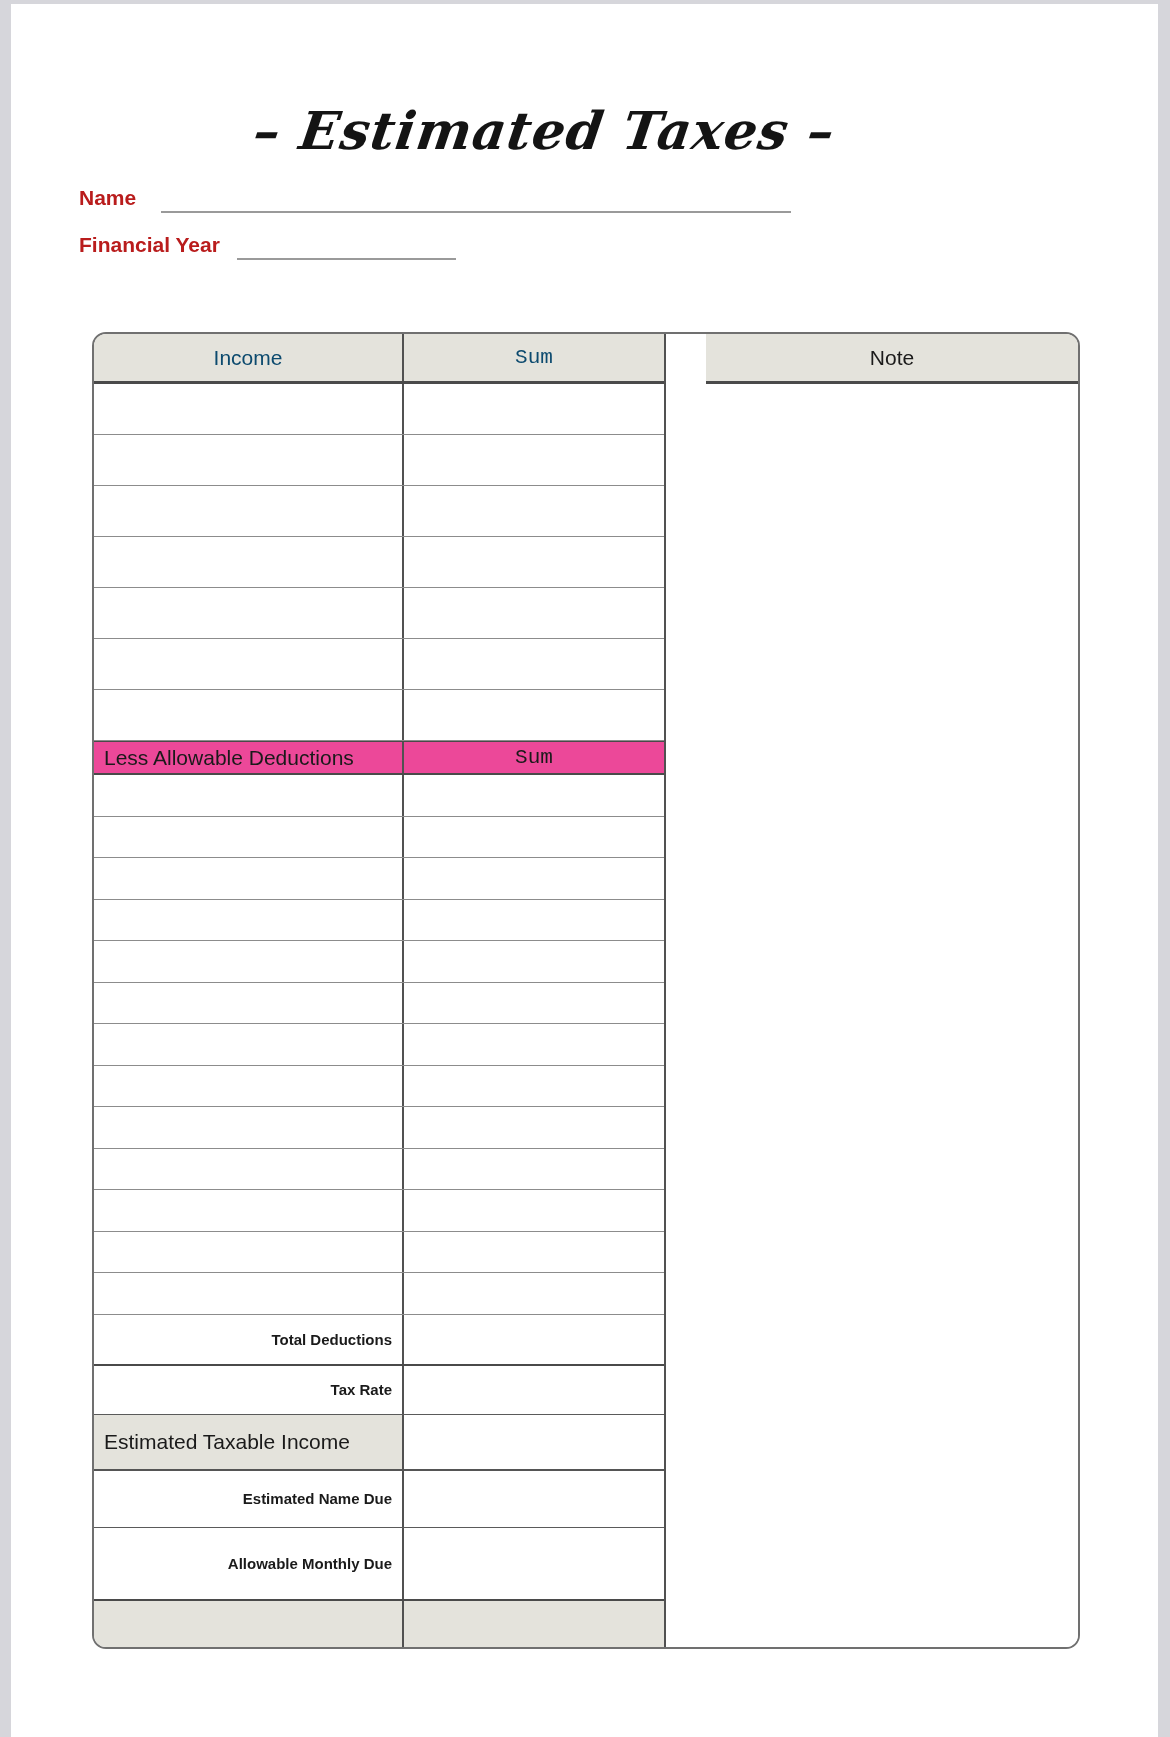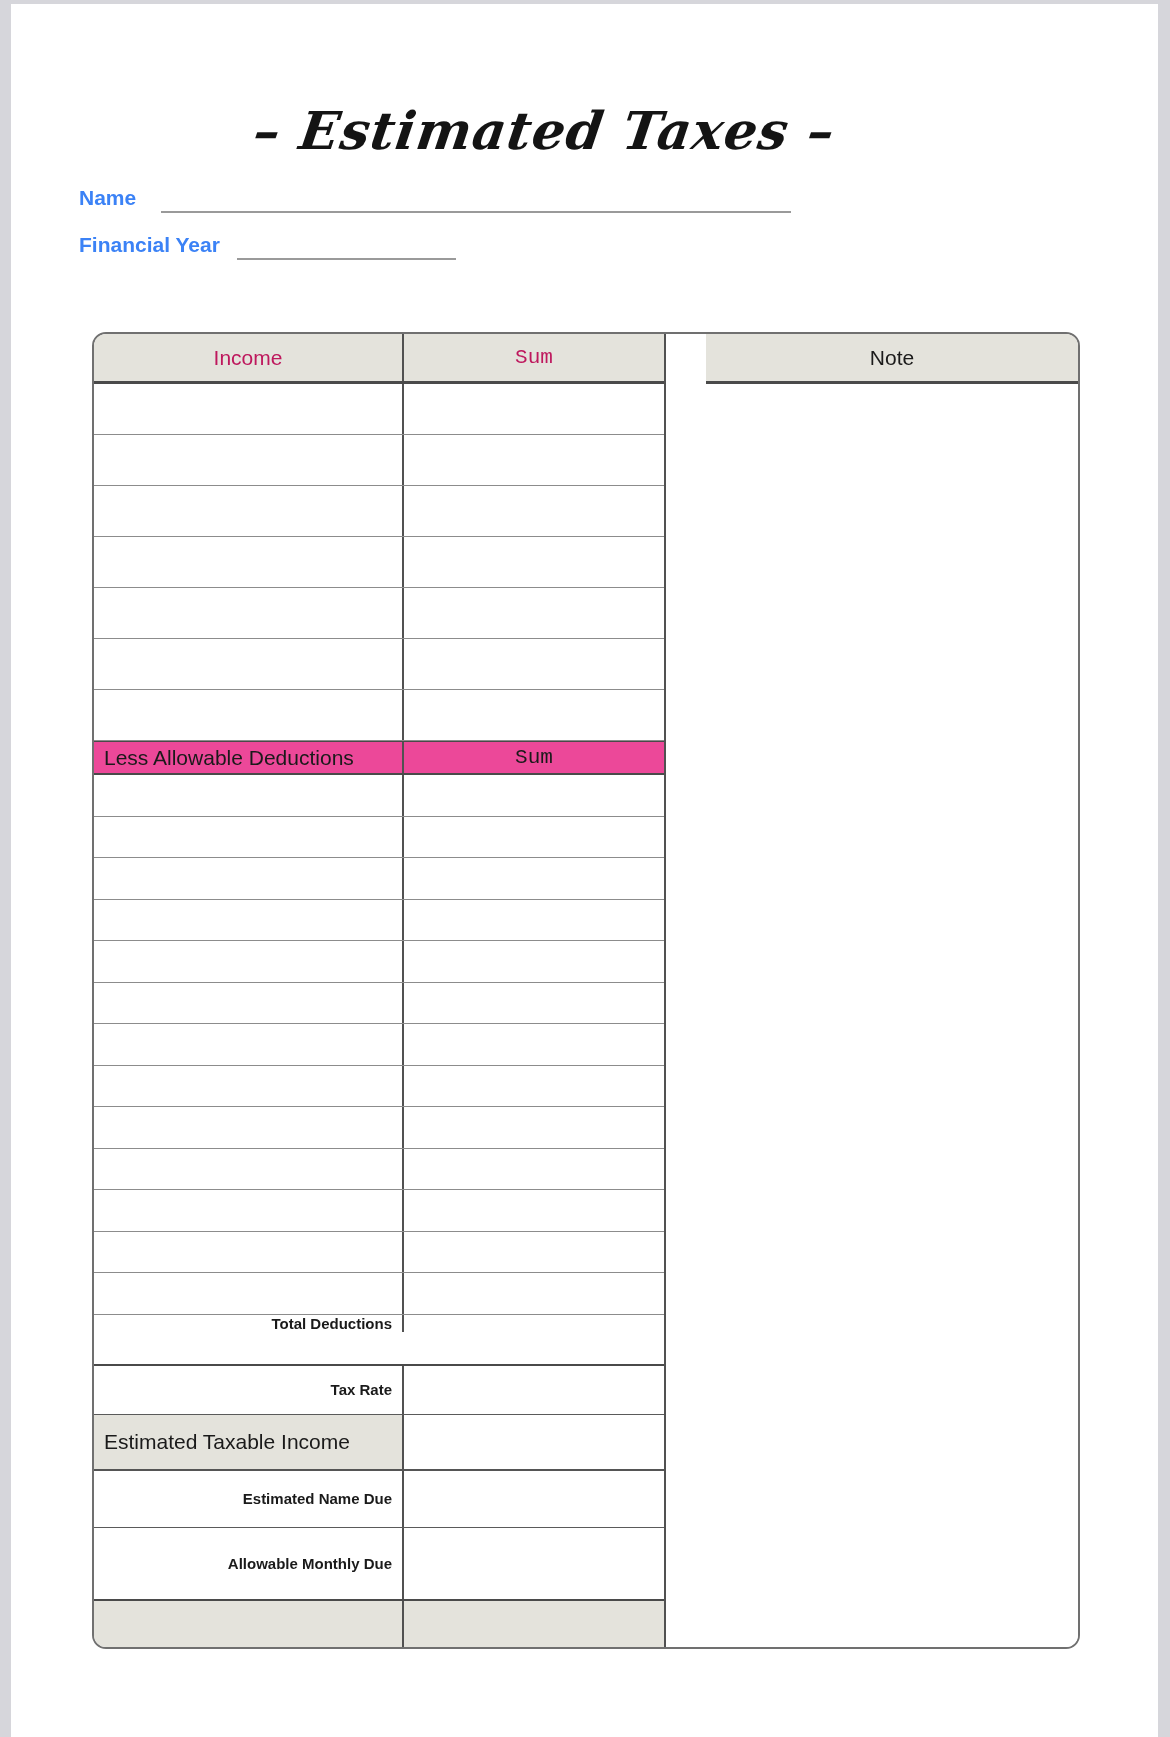--- a/index.html
+++ b/index.html
@@ -23,58 +23,58 @@
     font-style:italic; font-weight:700;
     font-size:52px; letter-spacing:1px;
     transform:skewX(-8deg) translateX(-40px);
     color:#141414;
     white-space:nowrap;
   }
   
   .field { position:absolute; left:68px; }
   .field-name { top:182px; }
   .field-fy  { top:229px; }
-  .field-label { font-size:21px; font-weight:bold; color:#3b82f6; display:inline-block; }
+  .field-label { font-size:21px; font-weight:bold; color:#b91c1c; display:inline-block; }
   .fill-line { position:absolute; height:0; border-bottom:2px solid #9a9a9a; }
   .line-name { top:207px; left:150px; width:630px; }
   .line-fy   { top:254px; left:226px; width:219px; }
   
   .sheet {
     position:absolute; left:81px; top:328px;
     width:988px; height:1317px;
     border:2px solid #707070;
     border-radius:14px;
     overflow:hidden;
     display:flex;
     background:#fff;
   }
   .left-sec { width:570px; display:flex; flex-direction:column; }
   .note-sec { flex:1; border-left:2px solid #515151; display:flex; flex-direction:column;padding-left:40px; }
   .trow { display:flex; width:100%; flex:none; }
   .c1 { width:310px; border-right:2px solid #515151; display:flex; align-items:center; }
   .c2 { flex:1; display:flex; align-items:center; justify-content:center;font-family:Liberation Mono, monospace; }
   .hdr { height:50px; background:#e4e3dc; border-bottom:3px solid #4a4a4a; }
-  .hdr .c1, .hdr .c2 { justify-content:center; font-size:21px; color:#be185d; }
+  .hdr .c1, .hdr .c2 { justify-content:center; font-size:21px; color:#0c4a6e; }
   .note-hdr {
     height:50px; background:#e4e3dc; border-bottom:3px solid #4a4a4a;
     display:flex; align-items:center; justify-content:center;
     font-size:21px; color:#1b1b1b; flex:none;
   }
   .note-body { flex:1; background:#fff; }
   .row-income { height:51px; border-bottom:1px solid #8c8c8c; }
   .row-ded    { height:41.5px; border-bottom:1px solid #8c8c8c; }
   .row-less {
     height:34px; background:#ec4899;
     border-top:1px solid #4a4a4a; border-bottom:2px solid #4a4a4a;
     font-size:21px;
   }
   .row-less .c1 { justify-content:flex-start; padding-left:10px; }
   .sr { font-size:15px; font-weight:bold; }
   .sr .c1 { justify-content:flex-end; padding-right:10px; text-align:right; }
-  .sr0 { height:51px; border-bottom:2px solid #4a4a4a;flex-direction:column; }
+  .sr0 { height:51px; border-bottom:2px solid #4a4a4a; }
   .sr1 { height:56px; border-bottom:2px solid #555555; }
   .sr1 .c1 {
     background:#e4e3dc; justify-content:flex-start; padding-left:10px;
     font-size:21px; font-weight:normal;
   }
   .sr2 { height:49px; border-bottom:1px solid #5a5a5a; }
   .sr3 { height:57px; border-bottom:1px solid #5a5a5a; }
   .sr4 { height:73px; border-bottom:2px solid #4a4a4a; }
   .row-footer { height:29px; background:#e4e3dc; flex:1; }
 </style>

